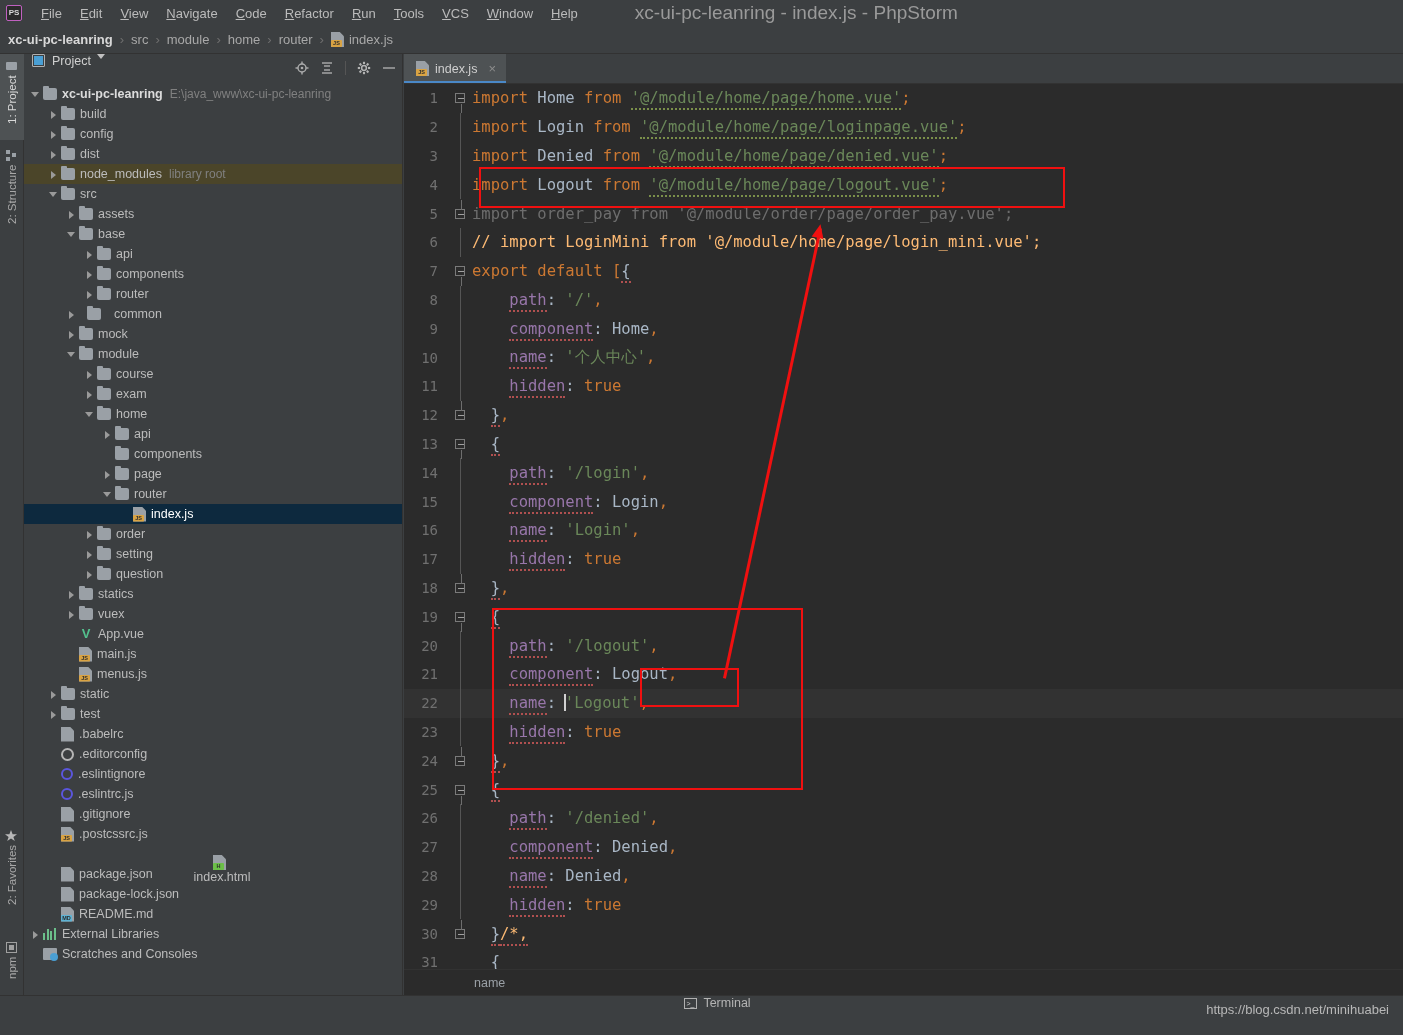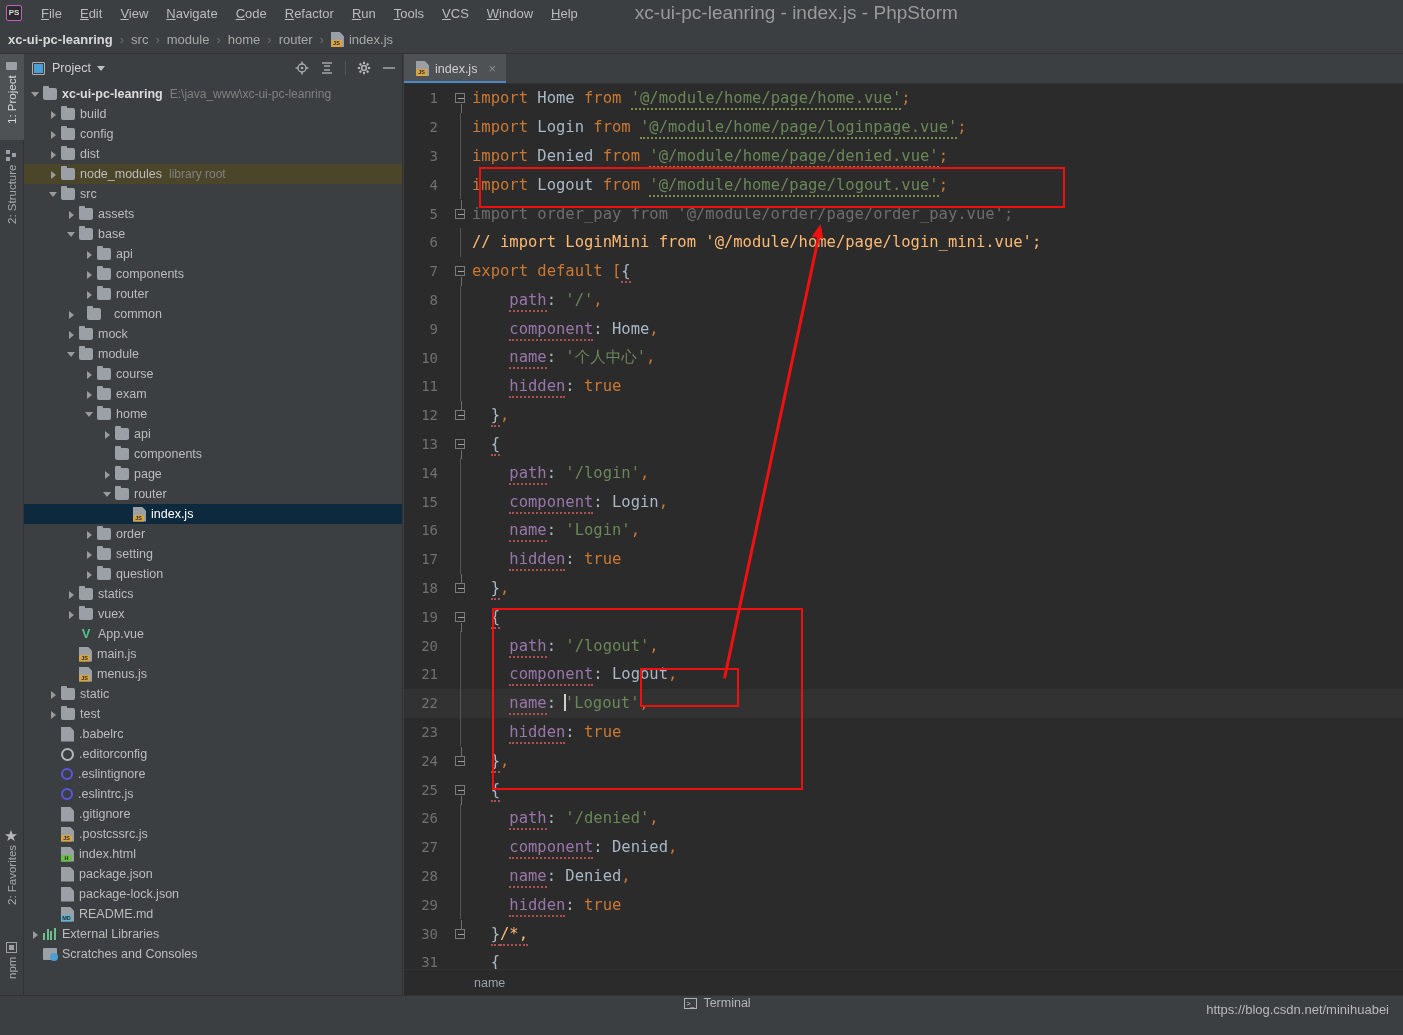--- a/index.html
+++ b/index.html
@@ -80,21 +80,21 @@
   .vtab.active { background: #4e5254; color: #d8d8d8; }
   .vicon { width: 11px; height: 11px; flex: none; transform: rotate(180deg); }
 
   
   .project-panel {
     position: absolute; left: 24px; top: 54px; width: 379px; height: 941px;
     background: #3c3f41; border-right: 1px solid #323232;
     display: flex; flex-direction: column;
   }
   .panel-head {
-    height: 28px; display: flex; align-items: center;
+    height: 28px; display: flex; 
     padding: 0 6px 0 8px; flex: none;
   }
   .panel-head-title { color: #d0d0d0; font-size: 12.5px; margin-left: 7px; }
   .panel-sq {
     width: 13px; height: 13px; border: 1.5px solid #b0b0b0; border-radius: 1px;
     position: relative; flex: none;
   }
   .panel-sq::after {
     content:""; position:absolute; left:1px; top:1px; right:1px; bottom:1px;
     background:#4a9fd4;
@@ -591,21 +591,21 @@
           </span>
           <span class="lbl">.gitignore</span>
         </div>
         <div class="trow" style="padding-left: 24px;">
           <span class="arrow"></span>
           <span class="ficon" style="margin-right: 5px;">
             <span>JS</span>
           </span>
           <span class="lbl">.postcssrc.js</span>
         </div>
-        <div class="trow" style="padding-left: 24px;">
+        <div class="trow" style="padding-left: 24px; flex-direction: column;">
           <span class="arrow"></span>
           <span class="ficon html" style="margin-right: 5px;">
             <span>H</span>
           </span>
           <span class="lbl">index.html</span>
         </div>
         <div class="trow" style="padding-left: 24px;">
           <span class="arrow"></span>
           <span class="ficon json" style="margin-right: 5px;">
             <span></span>

